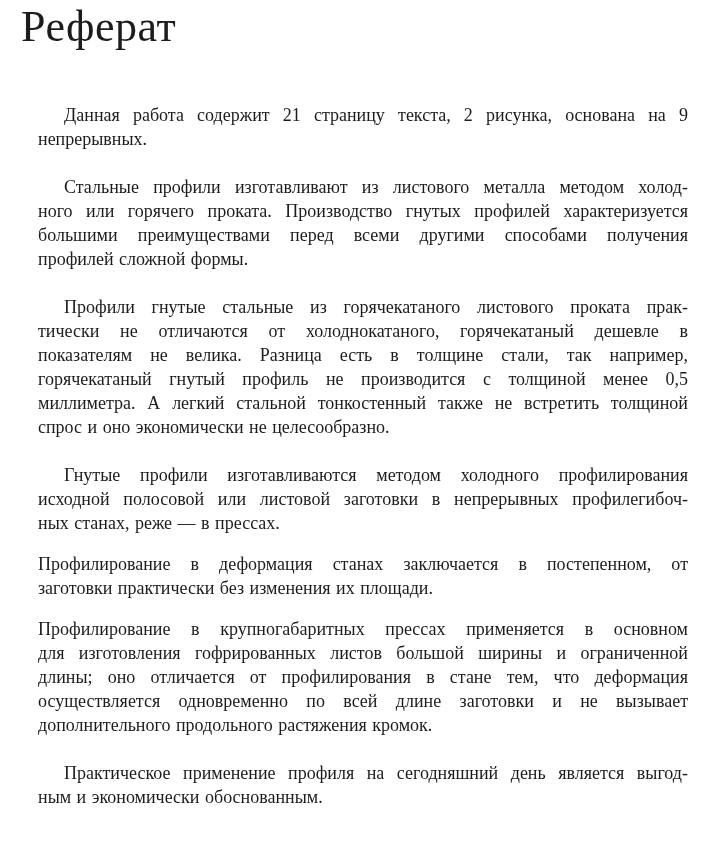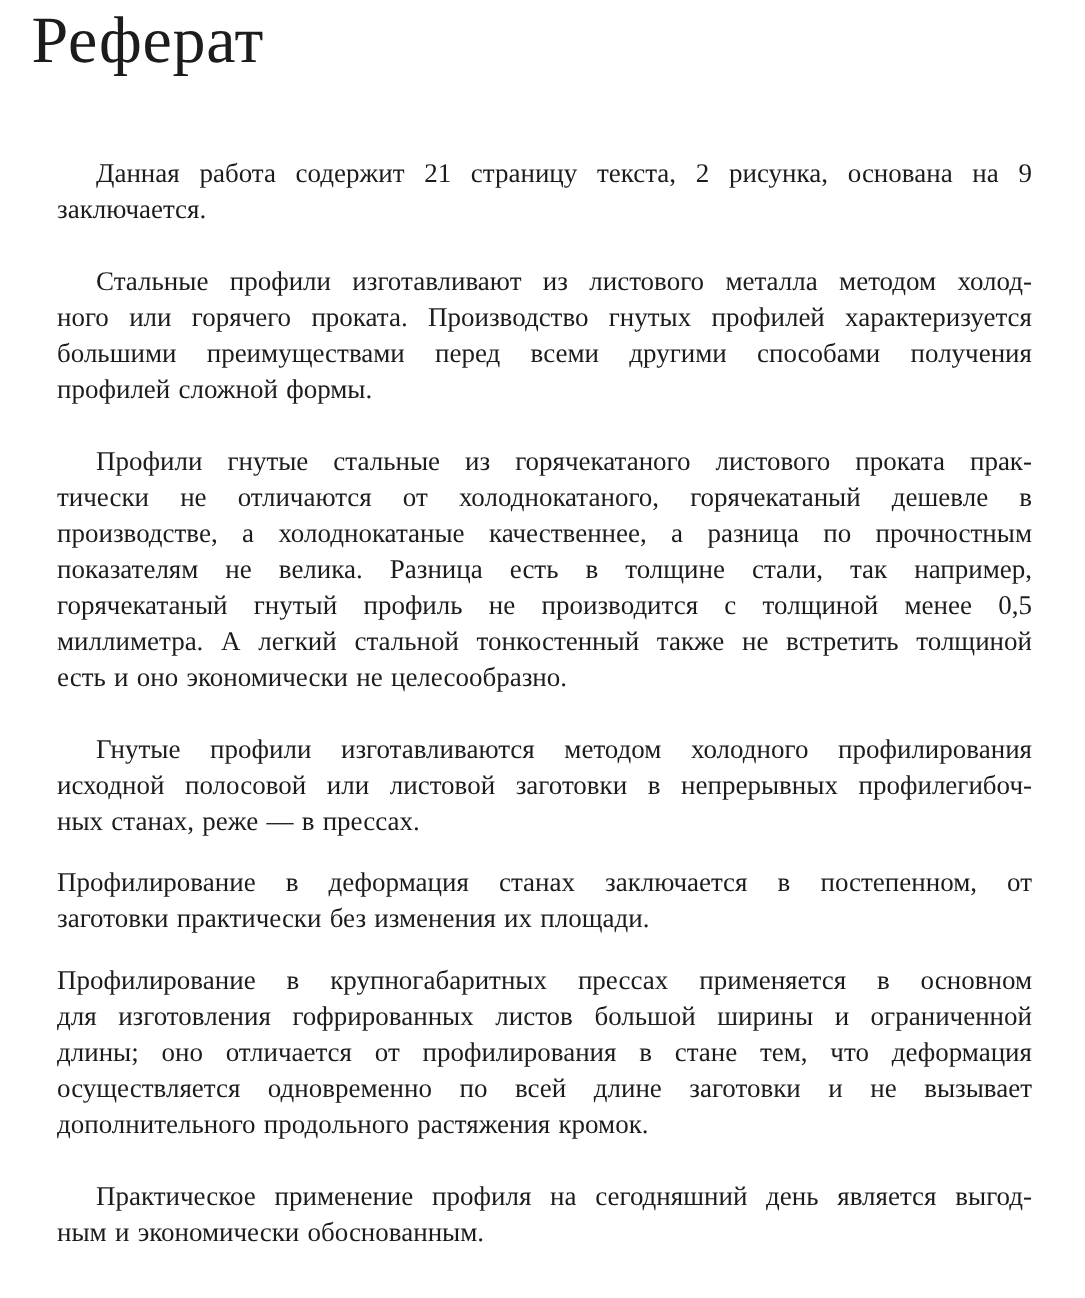--- a/index.html
+++ b/index.html
@@ -43,36 +43,35 @@
   }
 </style>
 </head>
 <body style="background: rgb(255, 255, 255); color: rgb(28, 28, 28);">
 
 <main data-name="document-page">
   <h1 data-name="page-title">Реферат</h1>
   <div class="doc-body" data-name="document-body">
       <div class="para gap-after" data-name="paragraph-intro">
         <div class="line indent" data-name="text-line">Данная работа содержит 21 страницу текста, 2 рисунка, основана на 9</div>
-        <div class="line last" data-name="text-line">заключается.</div>
+        <div class="line last" data-name="text-line">непрерывных.</div>
       </div>
       <div class="para gap-after" data-name="paragraph-steel-profiles">
         <div class="line indent" data-name="text-line">Стальные профили изготавливают из листового металла методом холод-</div>
         <div class="line" data-name="text-line">ного или горячего проката. Производство гнутых профилей характеризуется</div>
         <div class="line" data-name="text-line">большими преимуществами перед всеми другими способами получения</div>
         <div class="line last" data-name="text-line">профилей сложной формы.</div>
       </div>
       <div class="para gap-after" data-name="paragraph-hot-vs-cold-rolled">
         <div class="line indent" data-name="text-line">Профили гнутые стальные из горячекатаного листового проката прак-</div>
         <div class="line" data-name="text-line">тически не отличаются от холоднокатаного, горячекатаный дешевле в</div>
-        <div class="line" data-name="text-line">производстве, а холоднокатаные качественнее, а разница по прочностным</div>
         <div class="line" data-name="text-line">показателям не велика. Разница есть в толщине стали, так например,</div>
         <div class="line" data-name="text-line">горячекатаный гнутый профиль не производится с толщиной менее 0,5</div>
         <div class="line" data-name="text-line">миллиметра. А легкий стальной тонкостенный также не встретить толщиной</div>
-        <div class="line last" data-name="text-line">есть и оно экономически не целесообразно.</div>
+        <div class="line last" data-name="text-line">спрос и оно экономически не целесообразно.</div>
       </div>
       <div class="para" data-name="paragraph-bent-profiles-method">
         <div class="line indent" data-name="text-line">Гнутые профили изготавливаются методом холодного профилирования</div>
         <div class="line" data-name="text-line">исходной полосовой или листовой заготовки в непрерывных профилегибоч-</div>
         <div class="line last" data-name="text-line">ных станах, реже — в прессах.</div>
       </div>
       <div class="para" data-name="paragraph-continuous-mills">
         <div class="line" data-name="text-line">Профилирование в деформация станах заключается в постепенном, от</div>
         <div class="line last" data-name="text-line">заготовки практически без изменения их площади.</div>
       </div>

